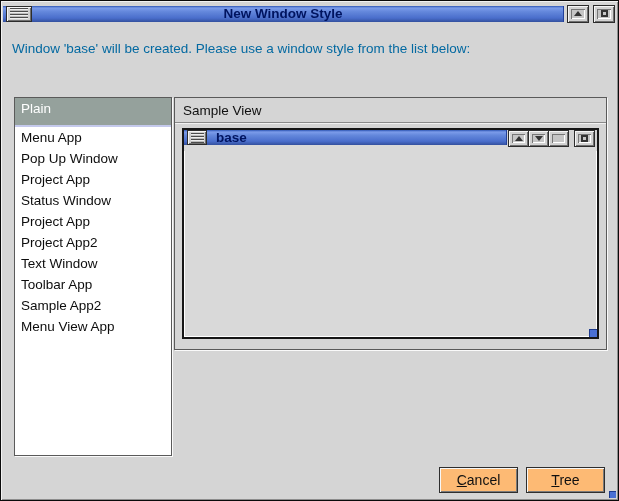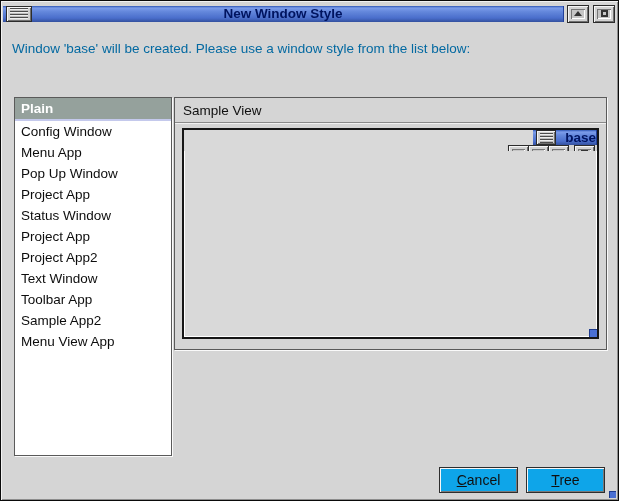--- a/index.html
+++ b/index.html
@@ -73,38 +73,38 @@
     box-shadow:1px 1px 0 #fafafa;
     overflow:hidden;
   }
   .list-item {
     height:21px; line-height:21px; padding-left:6px;
     color:#0d0d0d; white-space:nowrap;
   }
   .list-item.selected {
     background:#95a19c; color:#ffffff;
     border-bottom:2px solid #c4c9ec;
-    height:23px; line-height:21px;font-weight:bold;
+    height:29px; line-height:21px;
   }
   
   .sample-panel {
     position:absolute; left:173px; top:96px; width:433px; height:253px;
     background:#d5d5d5;
     border:1px solid #5a5a5a;
     box-shadow:1px 1px 0 #fafafa;
   }
   .sample-label { padding:5px 0 4px 8px; color:#101010; }
   .sample-sep { height:1px; background:#8a8a8a; box-shadow:0 1px 0 #f2f2f2; }
   .sample-window {
     position:absolute; left:7px; right:7px; top:30px; bottom:10px;
     border:2px solid #161616;
     display:flex; flex-direction:column;
     background:#d9d9d9;
   }
-  .sw-titlebar { height:21px; display:flex; align-items:flex-end;flex-direction:column; }
+  .sw-titlebar { height:21px; display:flex; align-items:flex-start; }
   .sw-blue {
     flex:1; display:flex; align-items:center;
     background:linear-gradient(180deg,#2e56b4 0,#7c9cea 2px,#6488dc 35%,#4a6ecc 75%,#33509e 100%);
     border-right:1px solid #22409a;
   }
   .sw-menu-btn {
     width:20px; height:15px; margin-left:3px;
     background:#d0d0d0; border:1px solid #2c2c2c;
     box-shadow: inset 1px 1px 0 #f5f5f5, inset -1px -1px 0 #6f6f6f;
     display:flex; align-items:center; justify-content:center;
@@ -130,21 +130,21 @@
   }
   .sw-grip {
     position:absolute; right:0; bottom:0; width:8px; height:8px;
     background:#4a70d4; border-top:1px solid #1c3a8e; border-left:1px solid #1c3a8e;
   }
   
   .action-bar { position:absolute; left:0; right:13px; top:466px; height:26px;
     display:flex; justify-content:flex-end; gap:8px; }
   .push-btn {
     width:79px; height:26px;
-    background:#0ea5e9; border:1px solid #2e2e2e;
+    background:#fdba74; border:1px solid #2e2e2e;
     box-shadow: inset 1px 1px 0 #f7f7f7, inset -1px -1px 0 #7a7a7a;
     font-family:"Liberation Sans", sans-serif; font-size:14px; color:#101010;
     display:flex; align-items:center; justify-content:center;
     cursor:default;
   }
   .push-btn .btn-label { display:block; }
   .push-btn .btn-label::first-letter { text-decoration:underline; }
   .dialog-grip {
     position:absolute; right:2px; bottom:2px; width:7px; height:7px;
     background:#4a70d4; border-top:1px solid #1c3a8e; border-left:1px solid #1c3a8e;
@@ -173,21 +173,20 @@
             <span class="sq-icon"></span>
           </div>
       </div>
     </div>
   </div>
 
   <div class="instruction">Window 'base' will be created. Please use a window style from the list below:</div>
 
   <div class="style-list">
     <div class="list-item selected">Plain</div>
-    <div class="list-item">Config Window</div>
     <div class="list-item">Menu App</div>
     <div class="list-item">Pop Up Window</div>
     <div class="list-item">Project App</div>
     <div class="list-item">Status Window</div>
     <div class="list-item">Project App</div>
     <div class="list-item">Project App2</div>
     <div class="list-item">Text Window</div>
     <div class="list-item">Toolbar App</div>
     <div class="list-item">Sample App2</div>
     <div class="list-item">Menu View App</div>

